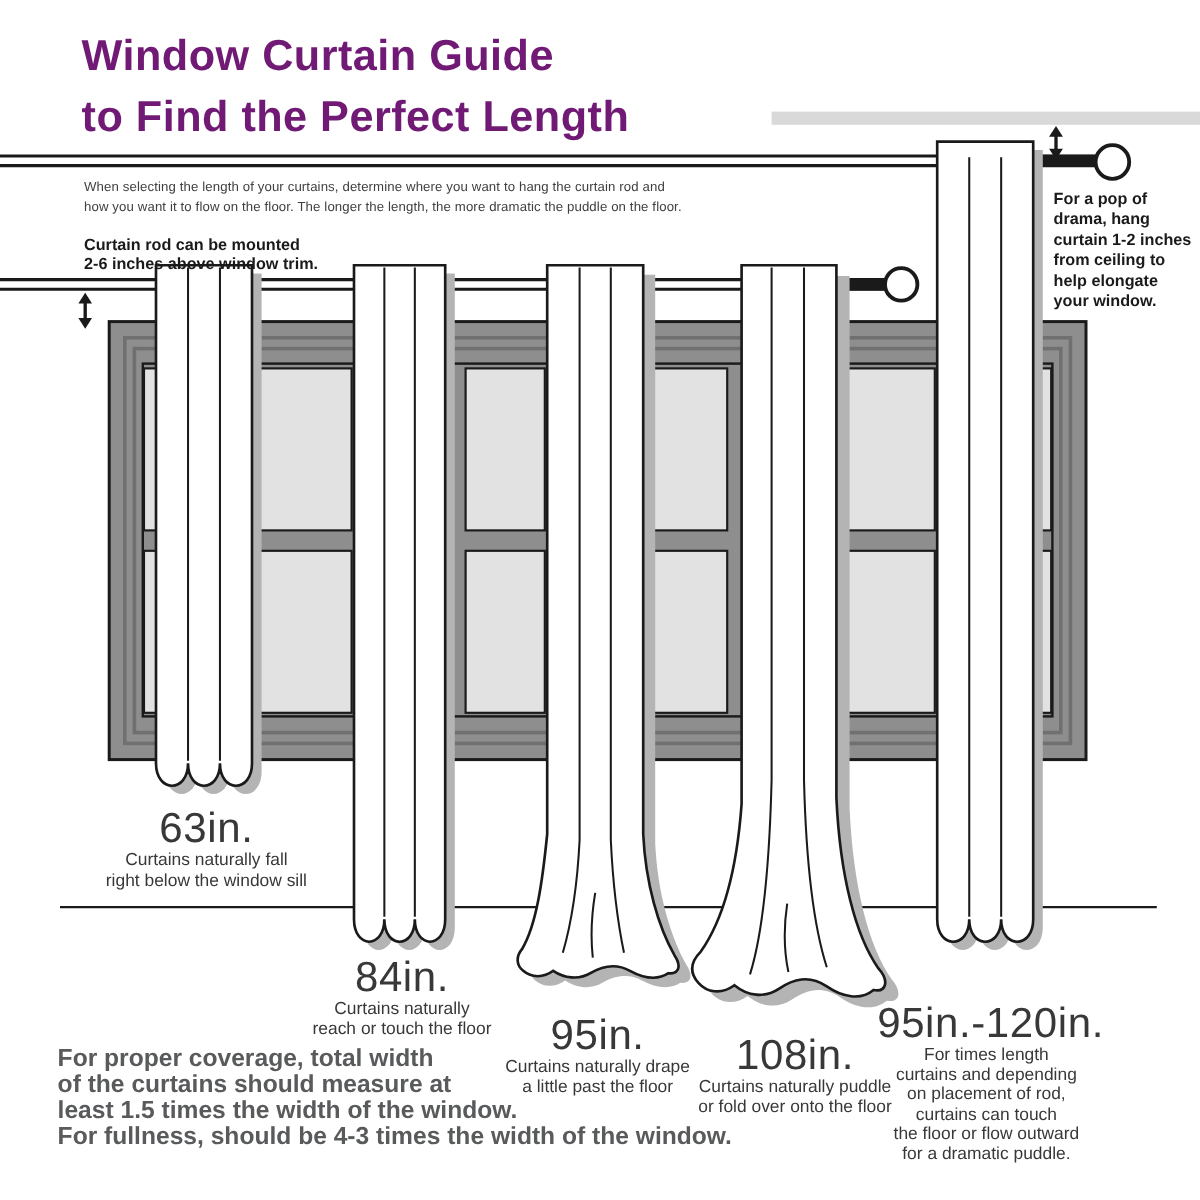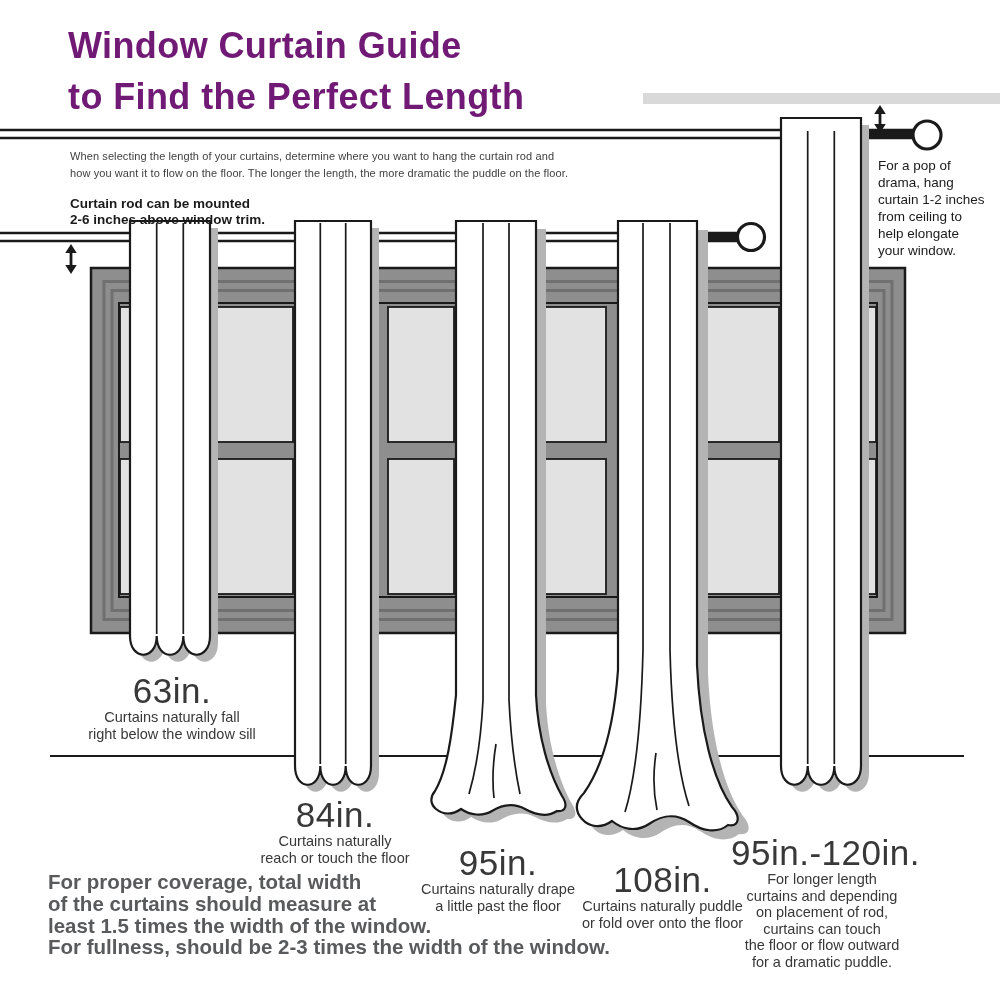--- a/index.html
+++ b/index.html
@@ -12,21 +12,21 @@
     font-family:"Liberation Sans", sans-serif;overflow:hidden;
   }
   #art{position:absolute;left:0;top:0;width:1000px;height:1000px;}
   .txt{position:absolute;white-space:pre-line;}
   #title{
     left:68px;top:20px;font-size:36px;line-height:51px;color:#701a75;
     letter-spacing:0.4px;font-weight:700;
   }
   #intro{left:70px;top:148px;font-size:11px;line-height:16.5px;color:var(--text);letter-spacing:0.1px;}
   #rod-note{left:70px;top:196px;font-size:13.5px;line-height:16px;font-weight:bold;color:#1a1a1a;}
-  #ceiling-note{left:878px;top:157px;font-size:13.5px;line-height:17px;font-weight:normal;color:#1a1a1a;}
+  #ceiling-note{left:878px;top:157px;font-size:13.5px;line-height:17px;font-weight:bold;color:#1a1a1a;}
   .len-label{position:absolute;text-align:center;color:#383838;}
   .len-value{font-size:35px;line-height:33px;letter-spacing:0.5px;}
   .len-desc{font-size:14.5px;line-height:16.5px;white-space:pre-line;margin-top:2px;}
   #footer{left:48px;top:871px;font-size:20.5px;line-height:21.8px;font-weight:bold;color:var(--footer);}
   
   .rodline{stroke:var(--line);stroke-width:2.6;}
   .connector{fill:var(--line);}
   .finial{fill:#ffffff;stroke:var(--line);stroke-width:3.2;}
   .arrow-line{stroke:var(--line);stroke-width:2.8;}
   .arrow-head{fill:var(--line);}
@@ -153,24 +153,24 @@
   <div class="len-desc">Curtains naturally drape
 a little past the floor</div>
 </div>
 <div class="len-label" style="left:570px;top:863px;width:185px;">
   <div class="len-value">108in.</div>
   <div class="len-desc">Curtains naturally puddle
 or fold over onto the floor</div>
 </div>
 <div class="len-label" style="left:731px;top:798px;width:182px;margin-top:38px;">
   <div class="len-value">95in.-120in.</div>
-  <div class="len-desc">For longer length
+  <div class="len-desc">For times length
 curtains and depending
 on placement of rod,
 curtains can touch
 the floor or flow outward
 for a dramatic puddle.</div>
 </div>
 
 <div id="footer" class="txt">For proper coverage, total width
 of the curtains should measure at
 least 1.5 times the width of the window.
-For fullness, should be 2-3 times the width of the window.</div>
+For fullness, should be 4-3 times the width of the window.</div>
 
 </body></html>

